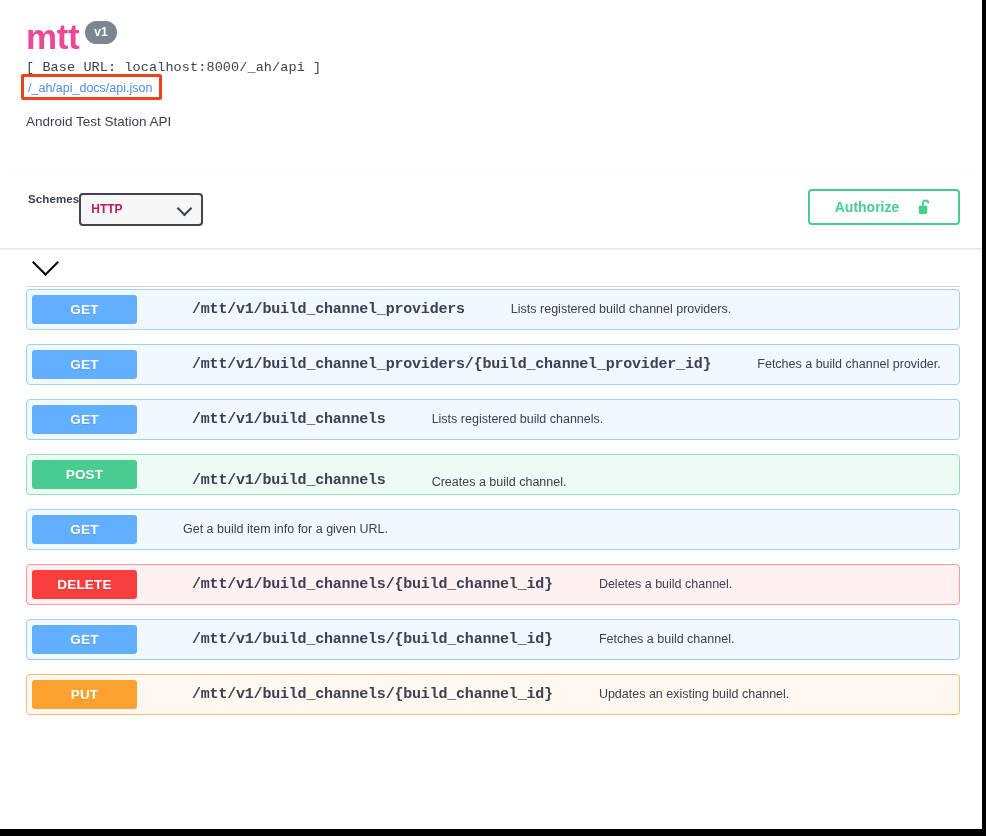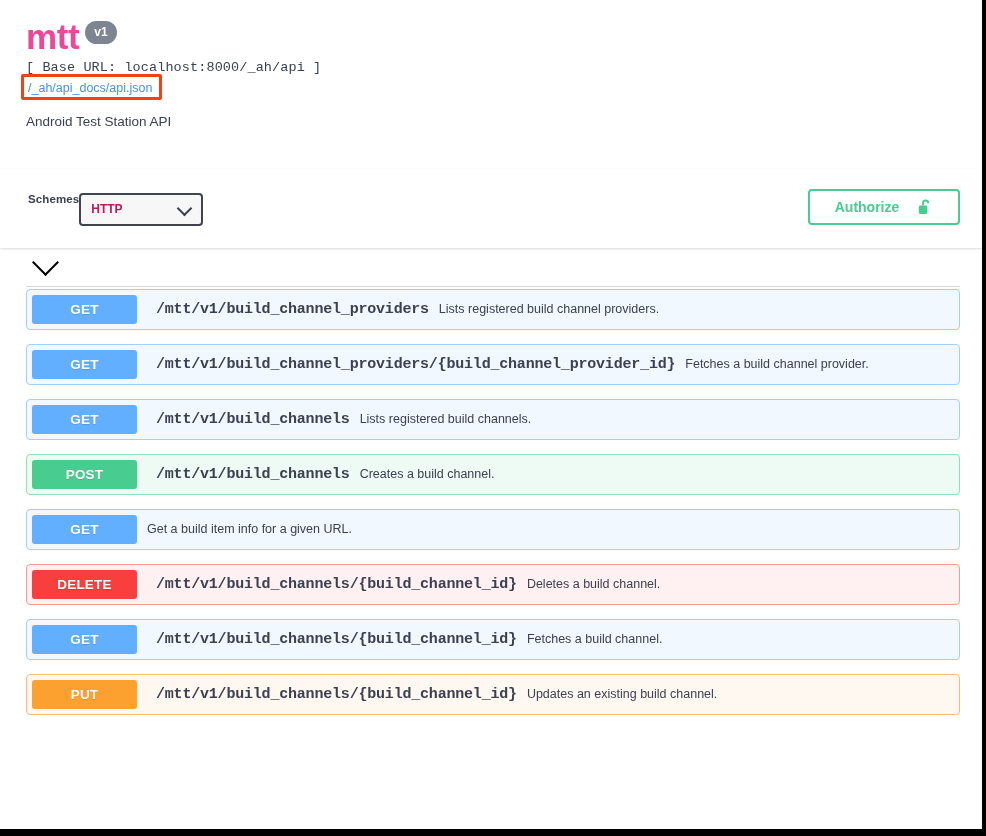--- a/index.html
+++ b/index.html
@@ -226,20 +226,21 @@
   .opblock {
     display: flex;
     align-items: center;
     border-radius: 4px;
     border: 1px solid transparent;
     margin: 0 0 14px 0;
     padding: 5px;
     min-height: 36px;
     box-sizing: border-box;
     cursor: pointer;
+    gap: 36px;
   }
   .opblock-summary-method {
     flex: 0 0 auto;
     width: 105px;
     text-align: center;
     font-family: "Liberation Sans", sans-serif;
     font-size: 13.5px;
     font-weight: 700;
     color: #ffffff;
     border-radius: 3px;
@@ -259,21 +260,21 @@
   .opblock-summary-description {
     margin-left: 10px;
     font-family: "Liberation Sans", sans-serif;
     font-size: 12.5px;
     color: #3b4151;
     white-space: nowrap;
   }
 
   .opblock.get      { background: #f1f8ff; border-color: #9fd0f9; }
   .opblock.get .opblock-summary-method { background: #61affe; }
-  .opblock.post     { background: #eefaf4; border-color: #8fe0bb; }
+  .opblock.post     { background: #eefaf4; border-color: #8fe0bb; align-items: flex-end; }
   .opblock.post .opblock-summary-method { background: #49cc90; }
   .opblock.delete   { background: #fff0f1; border-color: #f99; }
   .opblock.delete .opblock-summary-method { background: #f93e3e; }
   .opblock.put      { background: #fff8f0; border-color: #fbbc72; }
   .opblock.put .opblock-summary-method { background: #fca130; }
 </style>
 </head>
 <body>
 
 <div id="viewport">

